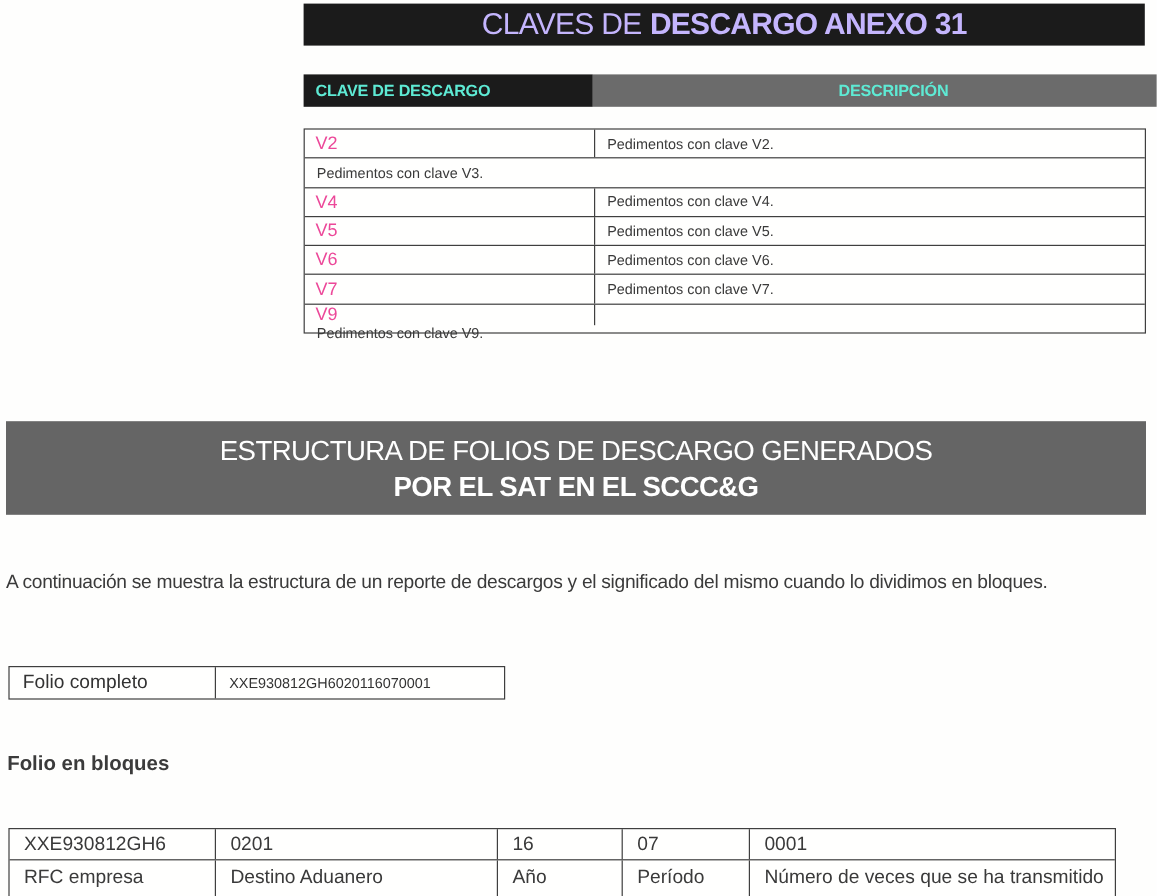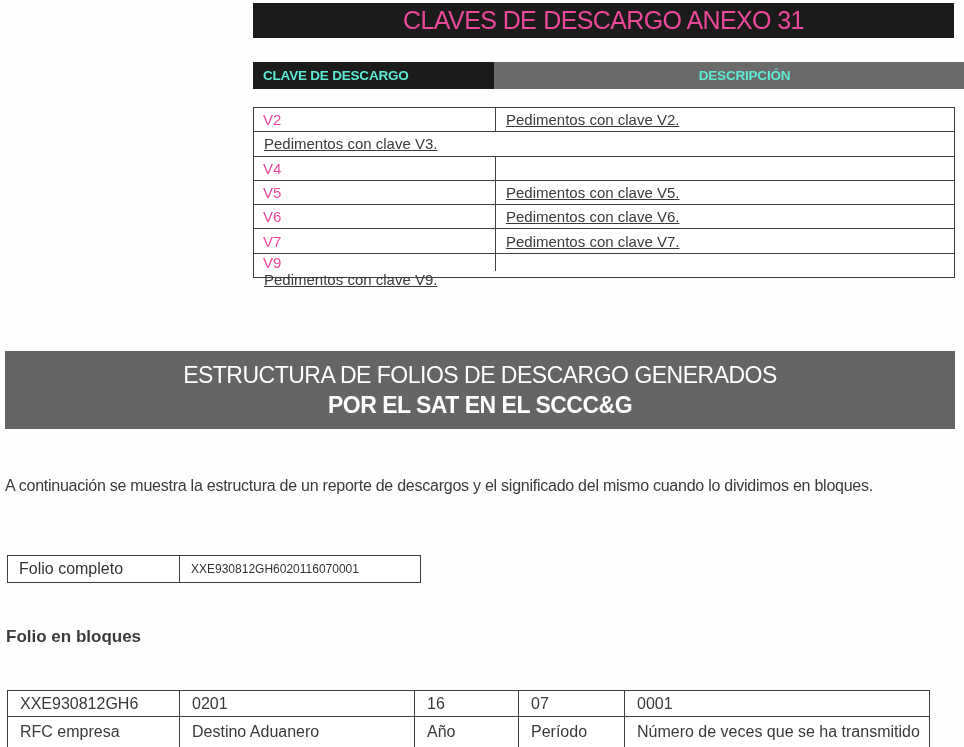--- a/index.html
+++ b/index.html
@@ -9,26 +9,26 @@
     background:#fefefdff;
     background-color:#fefefd;
     font-family:"Liberation Sans", sans-serif;
     overflow:hidden;
     color:#3a3a3a;
   }
 
   
   .title-bar {
     position:absolute; left:253px; top:3px; width:701px; height:35px;
-    background:#1b1b1b; color:#ec4899;
+    background:#1b1b1b; color:#c4b5fd;
     display:flex; align-items:center; justify-content:center;
     font-size:25px; letter-spacing:-0.6px; white-space:nowrap;
   }
   .title-bar .t-reg  { font-weight:400; margin-right:0.28em; }
-  .title-bar .t-bold { font-weight:400; }
+  .title-bar .t-bold { font-weight:700; }
 
   
   .col-header {
     position:absolute; left:253px; top:62px; width:742px; height:27px;
     display:flex; color:#5eead4; font-size:13.5px; font-weight:700;
     letter-spacing:-0.2px;
   }
   .col-header .ch1 {
     width:241px; background:#1b1b1b;
     display:flex; align-items:center; padding-left:10px; box-sizing:border-box;
@@ -45,21 +45,21 @@
   }
   .v-row { display:flex; height:23.3px; border-bottom:1.5px solid #3f3f3f; }
   .v-row:last-child { border-bottom:none;flex-direction:column; }
   .v-cell-clave {
     width:242px; border-right:1px solid #3f3f3f; box-sizing:border-box;
     padding-left:9px; display:flex; align-items:center;
     font-size:15px; color:#ec4899;
   }
   .v-cell-desc {
     flex:1; padding-left:10px; display:flex; align-items:center;
-    font-size:15px; color:#3a3a3a;text-decoration:underline;
+    font-size:12px; color:#3a3a3a;
   }
 
   
   .banner2 {
     position:absolute; left:5px; top:351px; width:950px; height:78px;
     background:#656565; color:#ffffff;
     display:flex; flex-direction:column; align-items:center; justify-content:center;
     white-space:nowrap;
   }
   .banner2 .b-line1 { font-size:23px; font-weight:400; letter-spacing:-0.5px; }
@@ -132,20 +132,21 @@
   <div class="v-table">
     <div class="v-row">
       <div class="v-cell-clave">V2</div>
       <div class="v-cell-desc">Pedimentos con clave V2.</div>
     </div>
     <div class="v-row">
       <div class="v-cell-desc">Pedimentos con clave V3.</div>
     </div>
     <div class="v-row">
       <div class="v-cell-clave">V4</div>
+      <div class="v-cell-desc">Pedimentos con clave V4.</div>
     </div>
     <div class="v-row">
       <div class="v-cell-clave">V5</div>
       <div class="v-cell-desc">Pedimentos con clave V5.</div>
     </div>
     <div class="v-row">
       <div class="v-cell-clave">V6</div>
       <div class="v-cell-desc">Pedimentos con clave V6.</div>
     </div>
     <div class="v-row">

